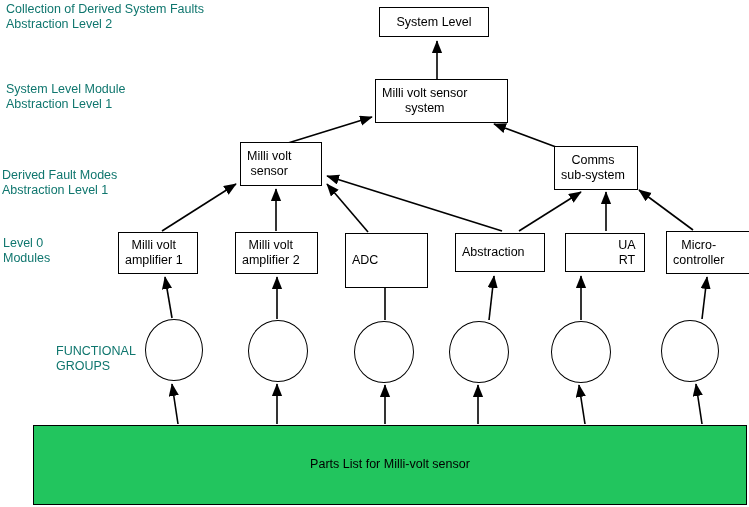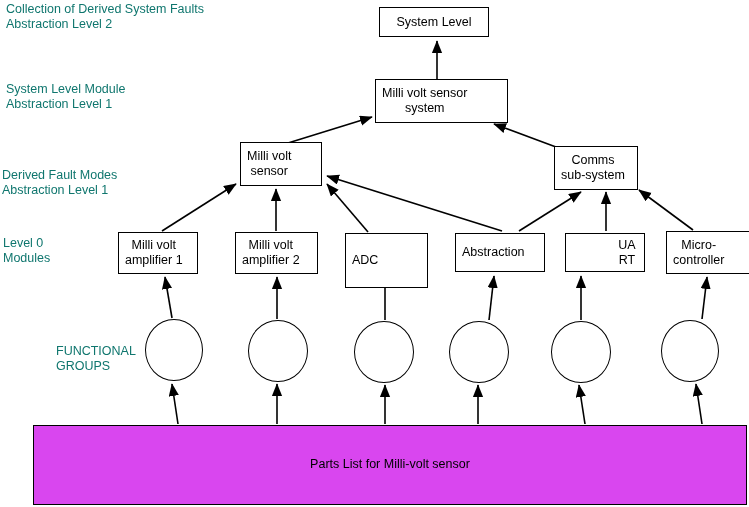--- a/index.html
+++ b/index.html
@@ -54,21 +54,21 @@
   .circle {
     position: absolute;
     border: 1.6px solid #000000;
     border-radius: 50%;
     background: #ffffff;
     box-sizing: border-box;
   }
   .partslist {
     position: absolute;
     border: 1.6px solid #000000;
-    background: #d946ef;
+    background: #22c55e;
     font-size: 12.5px;
     color: #000000;
     display: flex;
     align-items: flex-start;
     justify-content: center;
     box-sizing: border-box;
     padding-top: 31px;
   }
 </style>
 </head>

